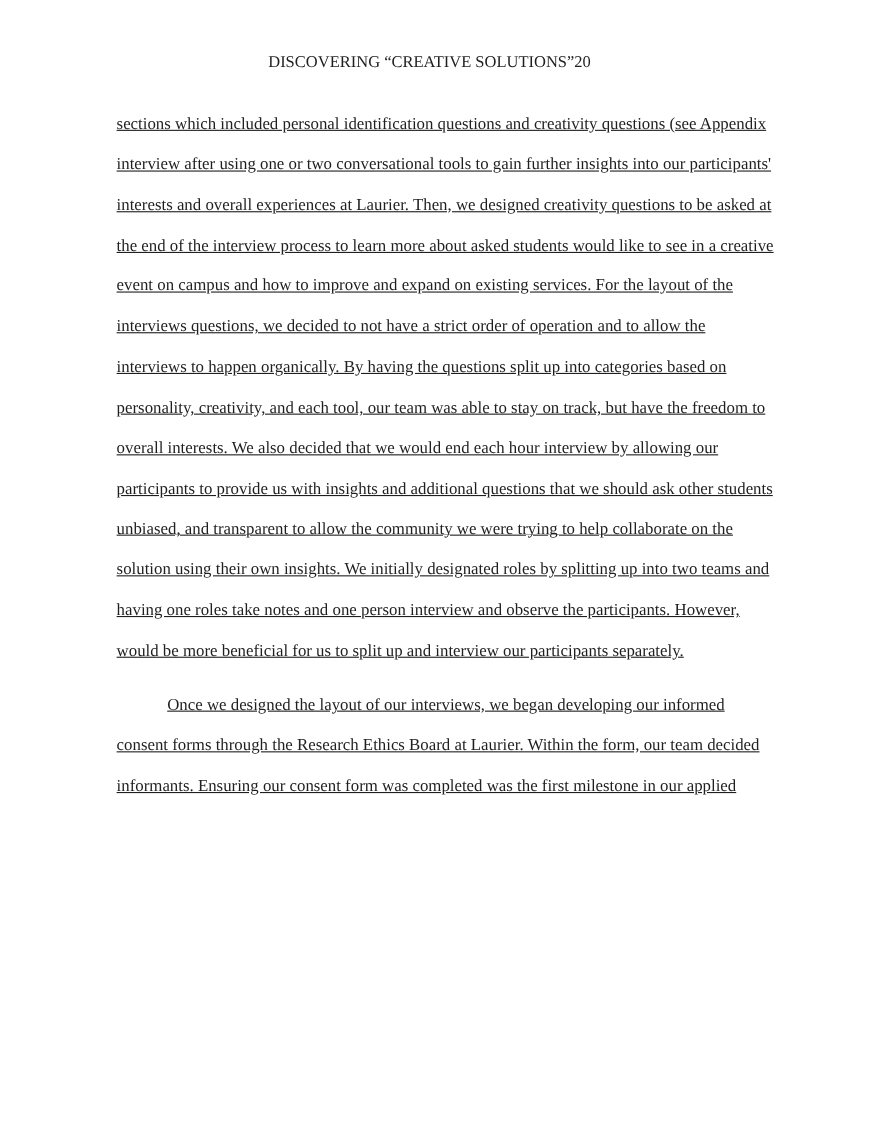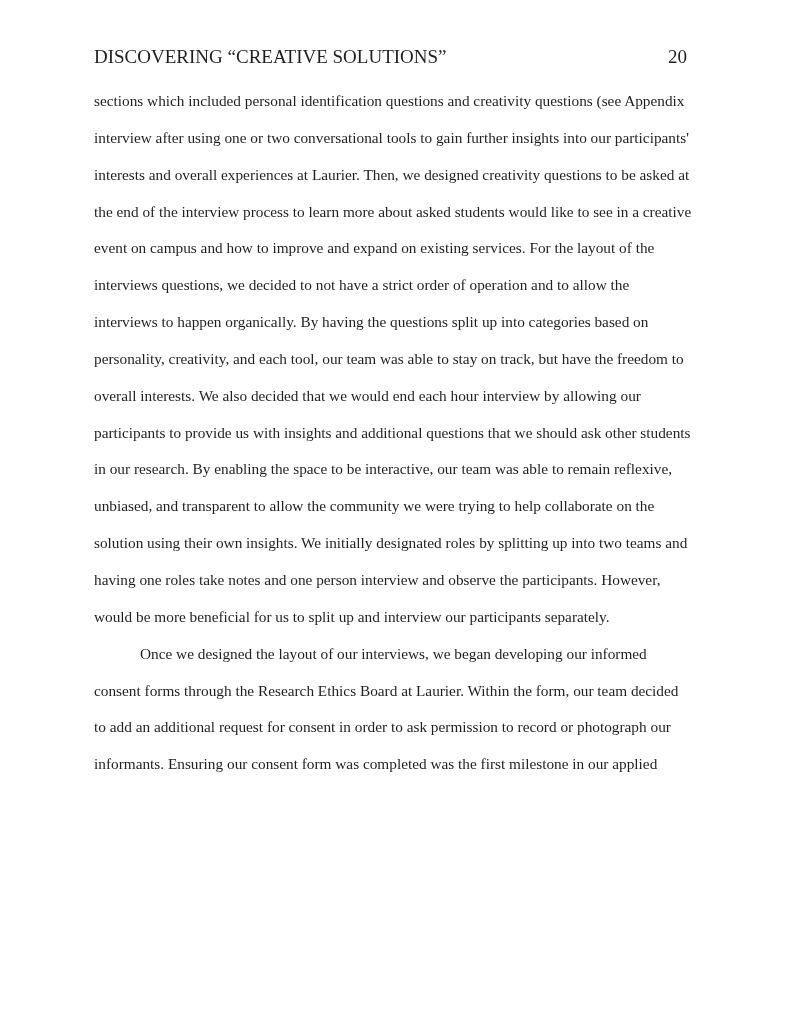--- a/index.html
+++ b/index.html
@@ -15,36 +15,37 @@
     overflow: hidden;
     font-family: "Liberation Serif", "DejaVu Serif", serif;
     color: #1f1f1f;
   }
   .page-header {
     position: absolute;
     top: 48px;
     left: 94px;
     right: 104px;
     display: flex;
-    justify-content: space-between;
+    justify-content: center;
     align-items: baseline;
-    font-size: 19px;
+    font-size: 15px;
     line-height: 18px;
     white-space: nowrap;
   }
   .doc-body {
     position: absolute;
     top: 83px;
     left: 94px;
     right: 58px;
     font-size: 15.3px;
   }
   .paragraph {
-    margin: 0;
+    margin: 12px;
     padding: 0;
+    text-decoration: underline;
   }
   .line {
     height: 36.85px;
     line-height: 36.85px;
     white-space: nowrap;
   }
   .line.indent {
     padding-left: 46px;
   }
 </style>
@@ -63,27 +64,25 @@
         <div class="line">sections which included personal identification questions and creativity questions (see Appendix</div>
         <div class="line">interview after using one or two conversational tools to gain further insights into our participants'</div>
         <div class="line">interests and overall experiences at Laurier. Then, we designed creativity questions to be asked at</div>
         <div class="line">the end of the interview process to learn more about asked students would like to see in a creative</div>
         <div class="line">event on campus and how to improve and expand on existing services. For the layout of the</div>
         <div class="line">interviews questions, we decided to not have a strict order of operation and to allow the</div>
         <div class="line">interviews to happen organically. By having the questions split up into categories based on</div>
         <div class="line">personality, creativity, and each tool, our team was able to stay on track, but have the freedom to</div>
         <div class="line">overall interests. We also decided that we would end each hour interview by allowing our</div>
         <div class="line">participants to provide us with insights and additional questions that we should ask other students</div>
-        <div class="line">in our research. By enabling the space to be interactive, our team was able to remain reflexive,</div>
         <div class="line">unbiased, and transparent to allow the community we were trying to help collaborate on the</div>
         <div class="line">solution using their own insights. We initially designated roles by splitting up into two teams and</div>
         <div class="line">having one roles take notes and one person interview and observe the participants. However,</div>
         <div class="line">would be more beneficial for us to split up and interview our participants separately.</div>
       </div>
       <div class="paragraph">
         <div class="line indent">Once we designed the layout of our interviews, we began developing our informed</div>
         <div class="line">consent forms through the Research Ethics Board at Laurier. Within the form, our team decided</div>
-        <div class="line">to add an additional request for consent in order to ask permission to record or photograph our</div>
         <div class="line">informants. Ensuring our consent form was completed was the first milestone in our applied</div>
       </div>
     </div>
 
 </div>
 
 </body></html>

